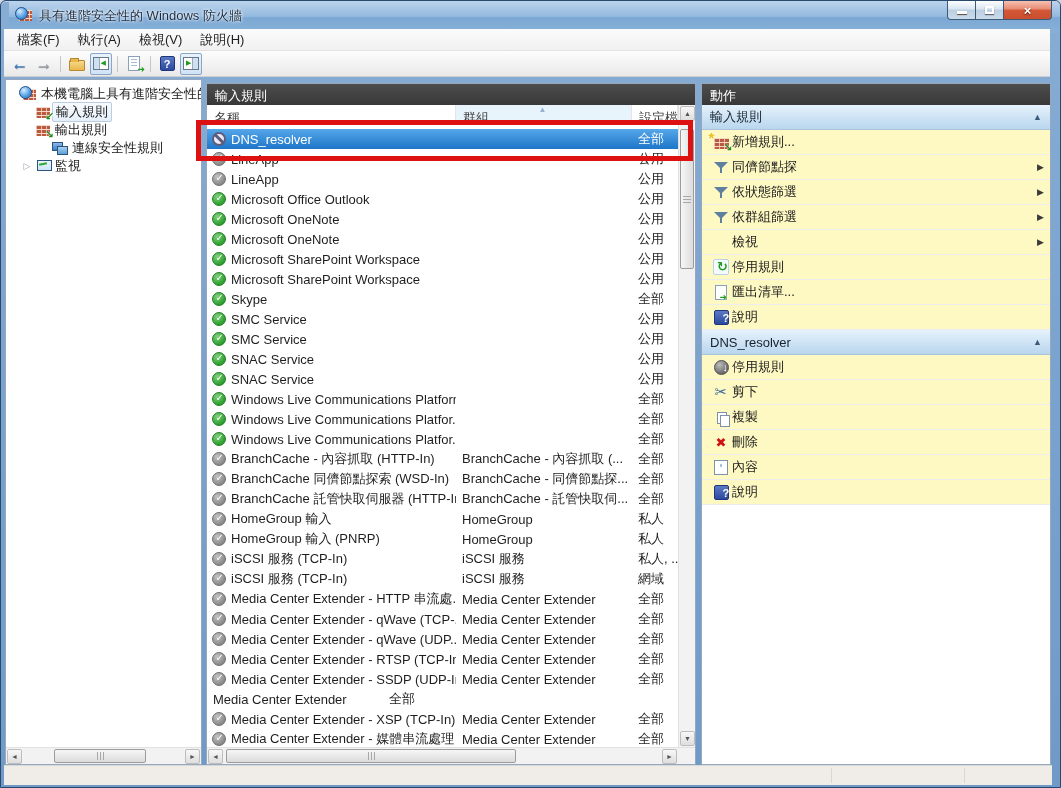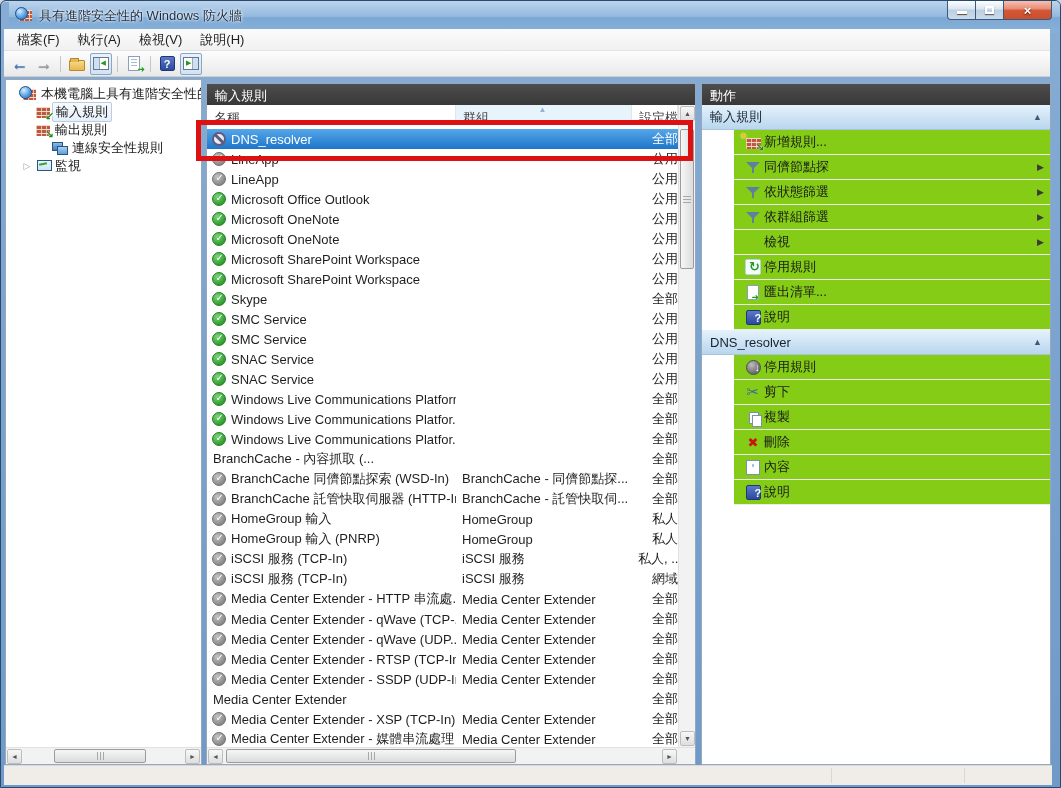--- a/index.html
+++ b/index.html
@@ -81,21 +81,21 @@
   .col-name{width:249px;}
   .col-group{width:176px;background:#e8f4fc;}
   .col-profile{flex:1;}
   .sortmark{position:absolute;top:0;left:50%;margin-left:-5px;font-size:8px;color:#94b4d2;}
   .rows{position:absolute;left:0;top:45px;right:17px;bottom:17px;overflow:hidden;}
   .lrow{height:20px;display:flex;align-items:center;font-size:13px;color:#1e1e1e;cursor:pointer;white-space:nowrap;}
   .lrow[data-selected="true"]{background:linear-gradient(#55a7e9,#1f76c9);color:#fff;}
   .cell{overflow:hidden;white-space:nowrap;}
   .c-name{width:249px;display:flex;align-items:center;padding-left:5px;}
   .c-group{width:176px;padding-left:6px;}
-  .c-profile{flex:1;padding-left:6px;text-align:right;}
+  .c-profile{flex:1;padding-left:6px;}
   .ric{flex:0 0 14px;width:14px;height:14px;border-radius:50%;margin-right:5px;position:relative;}
   .lrow[data-state="on"] .ric{background:radial-gradient(circle at 35% 30%,#7cd37c,#2f9e2f 70%);border:1px solid #257c25;}
   .lrow[data-state="off"] .ric{background:radial-gradient(circle at 35% 30%,#c2c2c2,#8a8a8a 70%);border:1px solid #6e6e6e;}
   .lrow[data-state="on"] .ric::after,.lrow[data-state="off"] .ric::after{content:"✓";position:absolute;left:2.5px;top:-1px;font-size:10px;font-weight:700;color:#fff;}
   .lrow[data-state="blocked"] .ric{background:#eceaf6;border:2.5px solid #5c5c7c;}
   .lrow[data-state="blocked"] .ric::after{content:"";position:absolute;left:-1.5px;top:3.2px;width:12px;height:2.6px;background:#5c5c7c;transform:rotate(45deg);}
   
   .vscroll{position:absolute;top:21px;right:0;width:17px;bottom:17px;background:#f2f2f2;border-left:1px solid #e2e2e2;}
   .hscroll{position:absolute;left:0;right:0;bottom:0;height:17px;background:#f2f2f2;border-top:1px solid #e2e2e2;}
   .sbtn{position:absolute;width:15px;height:15px;margin:1px;background:linear-gradient(#f8f8f8,#dedede);border:1px solid #bdbdbd;border-radius:2px;
@@ -103,21 +103,21 @@
   .thumb{position:absolute;background:linear-gradient(90deg,#f6f6f6,#dcdcdc);border:1px solid #9c9c9c;border-radius:2px;cursor:pointer;}
   .thumb-h{top:1px;height:14px;background:linear-gradient(180deg,#f6f6f6,#dcdcdc);}
   .thumb::after{content:"";position:absolute;left:50%;top:50%;}
   .thumb-v::after{width:8px;height:7px;margin:-3px 0 0 -4px;background:repeating-linear-gradient(180deg,#a8a8a8 0 1px,transparent 1px 3px);}
   .thumb-h::after{width:7px;height:8px;margin:-4px 0 0 -3px;background:repeating-linear-gradient(90deg,#a8a8a8 0 1px,transparent 1px 3px);}
   
   .panel-right{left:700px;top:82px;width:350px;height:682px;overflow:hidden;}
   .asec-head{height:25px;background:linear-gradient(#e5f2fc,#b9d6ee);border-bottom:1px solid #aac4dc;
        display:flex;align-items:center;padding:0 8px;font-size:13px;color:#16232f;cursor:pointer;}
   .asec-head .chev{margin-left:auto;font-size:9px;color:#3c5a78;}
-  .aitem{height:25px;display:flex;align-items:center;padding:0 6px 0 8px;border-bottom:1px solid #ededed;font-size:13px;color:#1a1a1a;cursor:pointer;background:#84cc16;margin-left:32px;}
+  .aitem{height:25px;display:flex;align-items:center;padding:0 6px 0 8px;border-bottom:1px solid #ededed;font-size:13px;color:#1a1a1a;cursor:pointer;background:#fef9c3;}
   .aicon{flex:0 0 22px;display:flex;justify-content:center;align-items:center;height:20px;position:relative;}
   .aitem .sub{margin-left:auto;font-size:9px;color:#3a3a3a;display:none;}
   .aitem[data-sub="true"] .sub{display:block;}
   [data-icon="new-rule-icon"]{width:15px;height:11px;position:relative;margin-top:3px;
       background:#bc5a40;background-image:repeating-linear-gradient(180deg,rgba(246,222,206,.95) 0 1px,transparent 1px 4px),repeating-linear-gradient(90deg,rgba(246,222,206,.75) 0 1px,transparent 1px 5px);}
   [data-icon="new-rule-icon"]::before{content:"*";position:absolute;left:-5px;top:-9px;font-size:15px;font-weight:700;color:#ecbe1e;text-shadow:0 0 2px #fff;}
   [data-icon="new-rule-icon"]::after{content:"↘";position:absolute;right:-4px;bottom:-5px;font-size:11px;font-weight:900;color:#1f8c1f;text-shadow:0 0 2px #fff;}
   [data-icon="filter-icon"]{width:14px;height:13px;position:relative;}
   [data-icon="filter-icon"]::before{content:"";position:absolute;left:0;top:1px;border-left:7px solid transparent;border-right:7px solid transparent;border-top:7px solid #5f7f9f;}
   [data-icon="filter-icon"]::after{content:"";position:absolute;left:6px;top:7px;width:2px;height:5px;background:#5f7f9f;}
@@ -402,20 +402,24 @@
         <div class="lrow" data-state="on">
           <span class="cell c-name">
             <span class="ric"></span>
             <span>Windows Live Communications Platfor...</span>
           </span>
           <span class="cell c-group"></span>
           <span class="cell c-profile">全部</span>
         </div>
 
         <div class="lrow" data-state="off">
+          <span class="cell c-name">
+            <span class="ric"></span>
+            <span>BranchCache - 內容抓取 (HTTP-In)</span>
+          </span>
           <span class="cell c-group">BranchCache - 內容抓取 (...</span>
           <span class="cell c-profile">全部</span>
         </div>
 
         <div class="lrow" data-state="off">
           <span class="cell c-name">
             <span class="ric"></span>
             <span>BranchCache 同儕節點探索 (WSD-In)</span>
           </span>
           <span class="cell c-group">BranchCache - 同儕節點探...</span>

